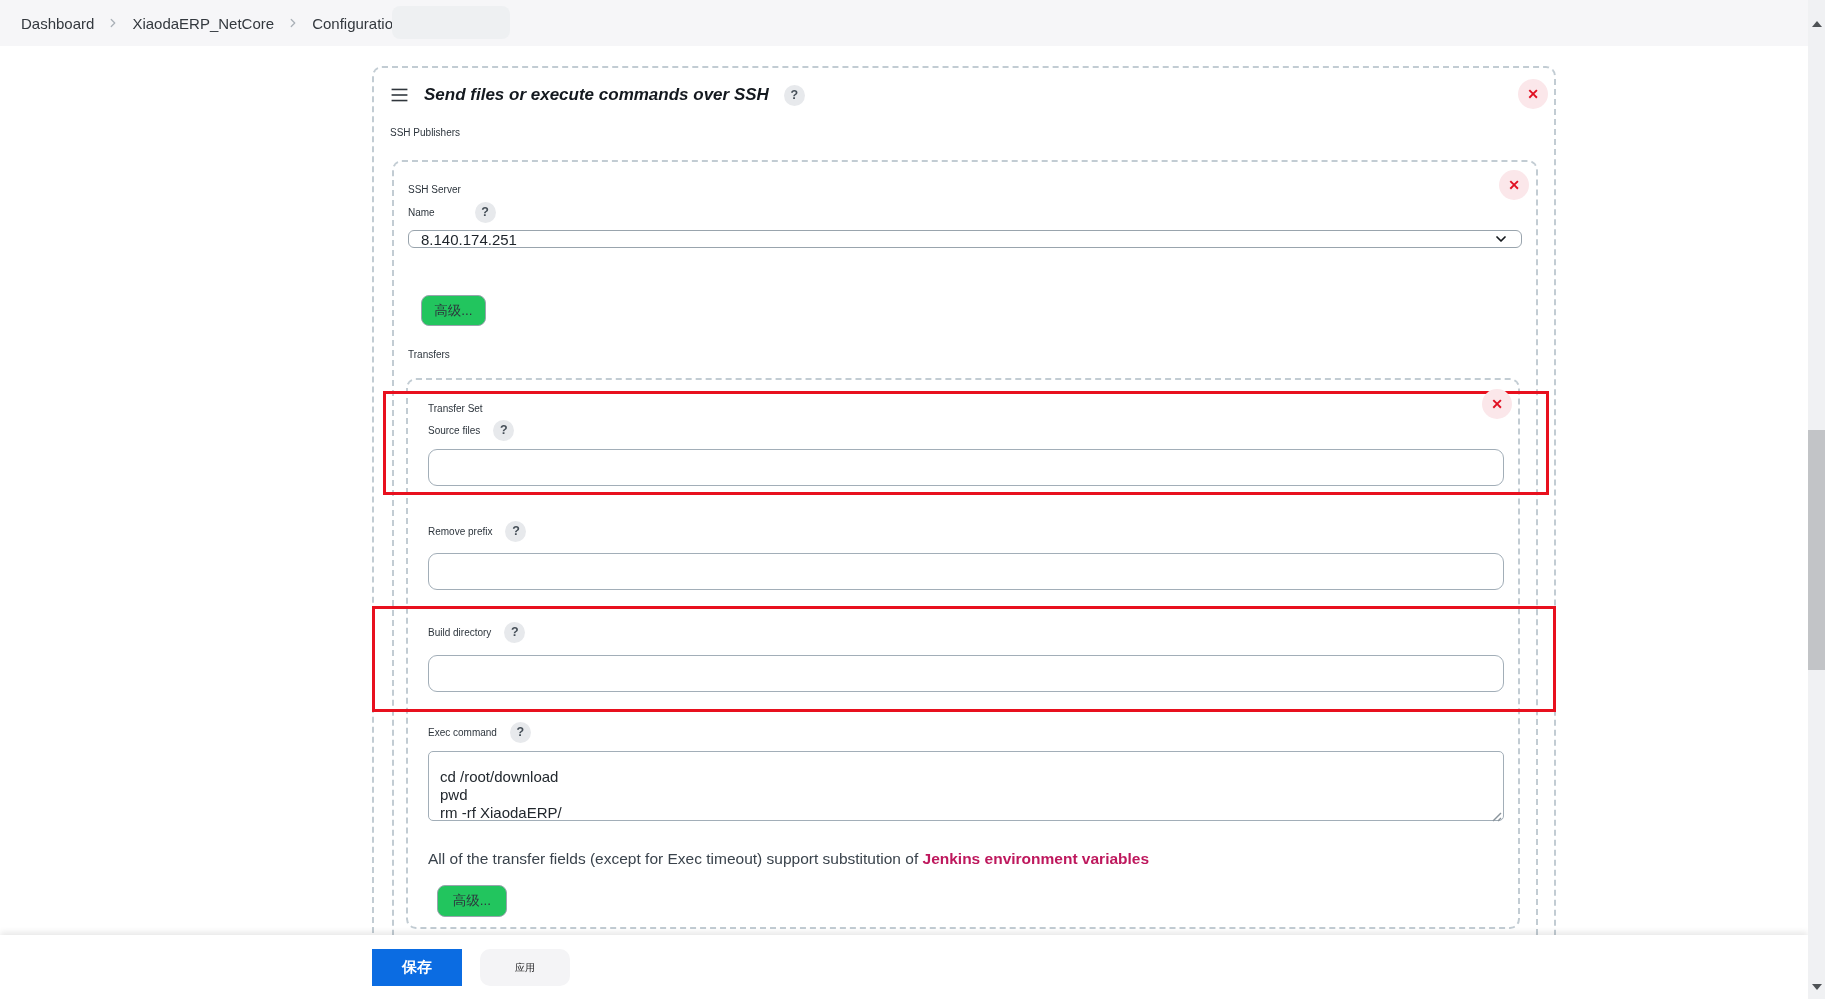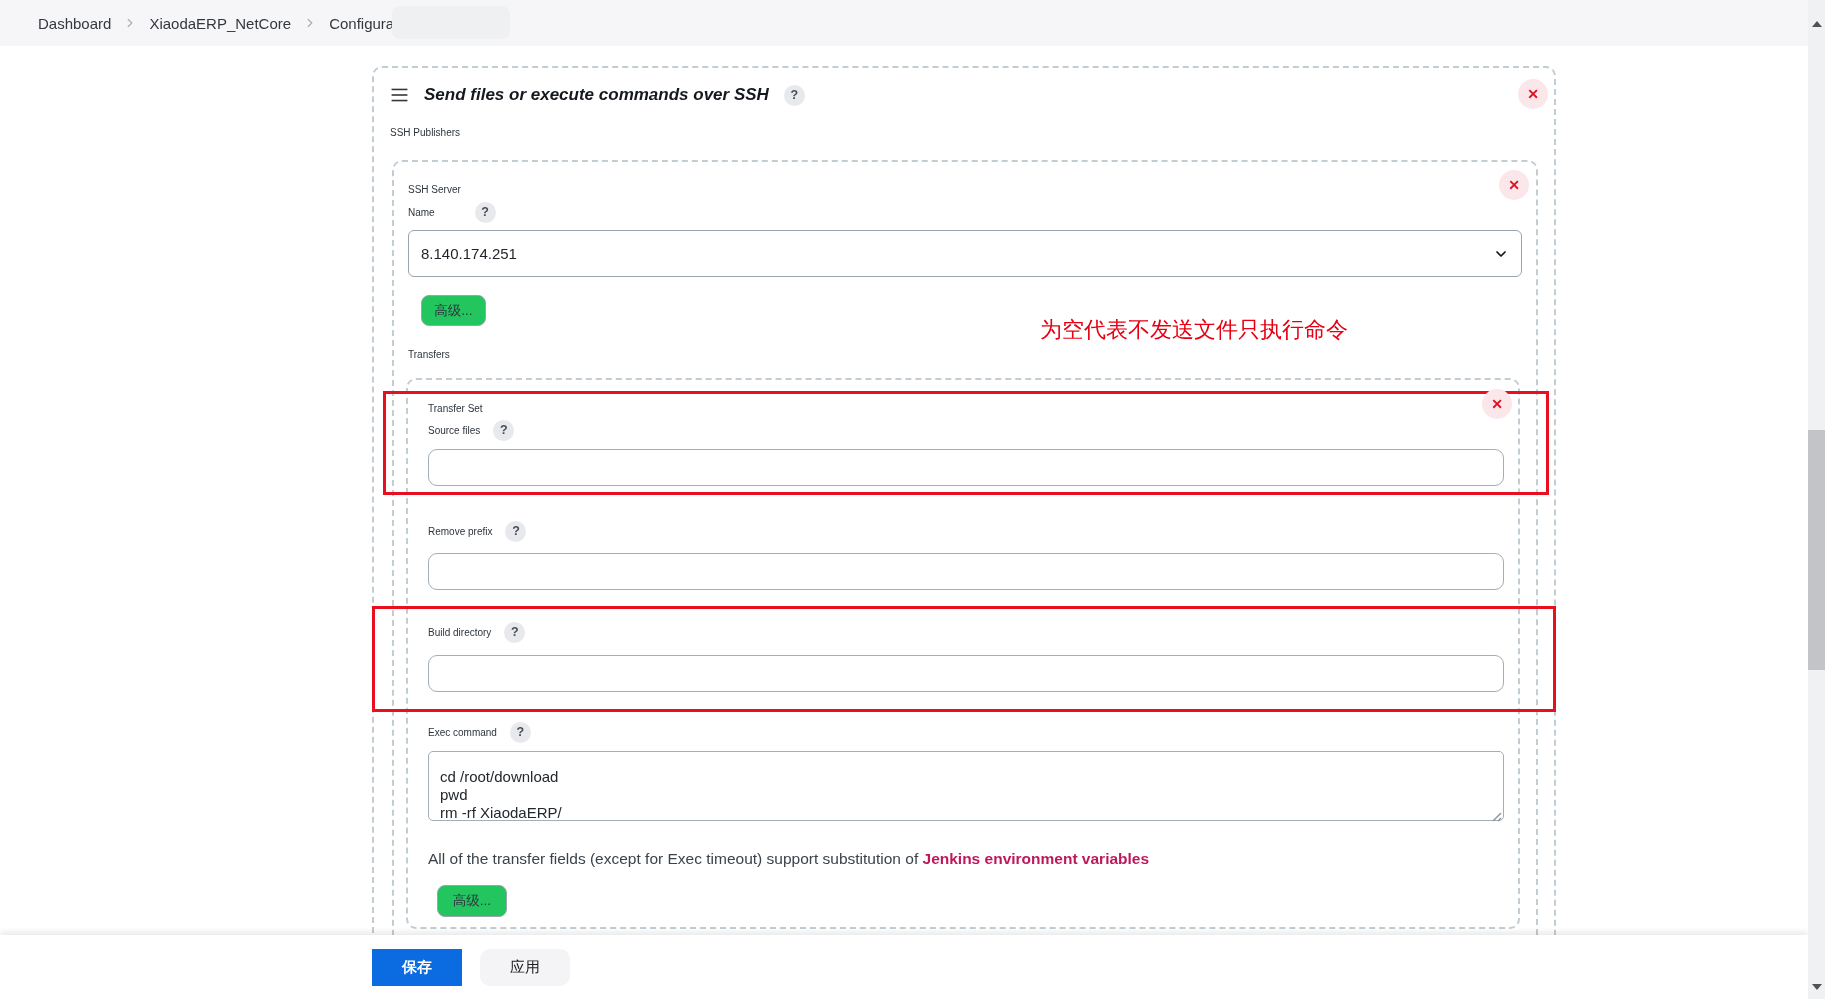--- a/index.html
+++ b/index.html
@@ -1,21 +1,21 @@
 <!DOCTYPE html>
 <html><head>
 <meta charset="utf-8">
 <style>
   * { margin:0; padding:0; box-sizing:border-box; }
   body { font-family:"Liberation Sans", sans-serif; background:#fff; }
   .screen { position:relative; width:1825px; height:999px; background:#fff; overflow:hidden; }
 
   
   .topbar { position:absolute; left:0; top:0; width:1808px; height:46px;
-    background:#f6f6f8; display:flex; align-items:center; padding-left:38px; z-index:30; }
+    background:#f6f6f8; display:flex; align-items:center; padding-left:21px; z-index:30; }
   .bc-item { font-size:15px; color:#33383e; cursor:pointer; white-space:nowrap; }
   .bc-sep { margin:0 12px; display:flex; align-items:center; }
   .bc-highlight { position:absolute; left:392px; top:6px; width:118px; height:33px;
     background:#eef0f2; border-radius:8px; }
 
   
   .side-title { position:absolute; left:29px; top:72px; font-size:30px; font-weight:700; color:#0f1318; }
   .side-row { position:absolute; left:24px; width:315px; height:38px; display:flex;
     align-items:center; padding-left:14px; border-radius:10px; cursor:pointer; }
   .side-row.active { background:#edeff2; }
@@ -35,21 +35,21 @@
 
   .help { width:21px; height:21px; border-radius:50%; background:#e7e9ec; color:#454e57;
     font-size:12.5px; font-weight:700; display:inline-flex; align-items:center; justify-content:center; cursor:pointer; }
   .xbtn { position:absolute; width:30px; height:30px; border-radius:50%; background:#fbe7ea;
     color:#e01022; font-size:14px; font-weight:700; display:flex; align-items:center; justify-content:center;
     cursor:pointer; z-index:6; }
 
   .flabel { font-size:10px; color:#2d353d; }
   .lrow { position:absolute; display:flex; align-items:center; gap:13px; height:22px; }
 
-  .selectbox { position:absolute; left:408px; top:184px; width:1114px; height:47px; background:#fff;
+  .selectbox { position:absolute; left:408px; top:184px; width:1114px; height:18px; background:#fff;
     border:1.6px solid #99a4ad; border-radius:6px; display:flex; align-items:center;
     justify-content:space-between; padding:0 12px; font-size:15px; color:#1d2329; cursor:pointer; }
   .selectbox svg { width:16px; height:16px; stroke:#14181c; stroke-width:2.6; fill:none;
     stroke-linecap:round; stroke-linejoin:round; }
 
   .adv-btn { position:absolute; background:#22c55e; border:1.6px solid #99a4ad; border-radius:8px;
     font-size:13.5px; color:#2d353d; display:flex; align-items:center; justify-content:center; cursor:pointer;
     font-family:"Liberation Sans", sans-serif;text-align:center; }
 
   .tinput { position:absolute; left:428px; width:1076px; height:37px; border:1.7px solid #a2aeb8;
@@ -68,21 +68,21 @@
   .red-rect { position:absolute; border:3px solid #e8101e; pointer-events:none; z-index:5; }
   .red-hint { position:absolute; left:1040px; top:269px; font-size:22px; color:#e60012; white-space:nowrap; z-index:5; }
 
   
   .footer { position:absolute; left:0; top:935px; width:1808px; height:64px; background:#fff;
     box-shadow:0 -3px 6px rgba(0,0,0,0.09); z-index:40; }
   .btn-save { position:absolute; left:372px; top:14px; width:90px; height:37px; background:#0b6ce2;
     border:none; border-radius:0; color:#fff; font-size:15px; font-weight:700; cursor:pointer;
     font-family:"Liberation Sans", sans-serif; }
   .btn-apply { position:absolute; left:480px; top:14px; width:90px; height:37px; background:#f4f4f6;
-    border:none; border-radius:10px; color:#1c1c1e; font-size:15px; cursor:pointer;
+    border:none; border-radius:10px; color:#1c1c1e; font-size:10px; cursor:pointer;
     font-family:"Liberation Sans", sans-serif; }
 
   
   .scrollbar { position:absolute; right:0; top:0; width:17px; height:999px; background:#f0f1f3; z-index:50; }
   .sb-thumb { position:absolute; left:0; top:430px; width:17px; height:240px; background:#c2c4c7; cursor:pointer; }
   .sb-up { position:absolute; left:4px; top:21px; width:0; height:0;
     border-left:5px solid transparent; border-right:5px solid transparent; border-bottom:6px solid #4f5356; cursor:pointer; }
   .sb-down { position:absolute; left:4px; top:984px; width:0; height:0;
     border-left:5px solid transparent; border-right:5px solid transparent; border-top:6px solid #4f5356; cursor:pointer; }
 </style>
@@ -212,21 +212,20 @@
 
     <div class="selectbox">
       <span>8.140.174.251</span>
       <svg viewBox="0 0 24 24">
           <polyline points="6 9 12 15 18 9"></polyline>
         </svg>
     </div>
 
     <button class="adv-btn" style="left:421px; top:249px; width:65px; height:31px;">高级...</button>
 
-    <div class="red-hint">为空代表不发送文件只执行命令</div>
 
     <div class="lrow" style="left:408px; top:297px;">
       <span class="flabel">Transfers</span>
     </div>
 
     <div class="dashed-box" style="left:406px; top:332px; width:1114px; height:551px;"></div>
     <div class="xbtn" style="left:1482px; top:343px;">✕</div>
 
     <div class="lrow" style="left:428px; top:351px;">
       <span class="flabel">Transfer Set</span>

